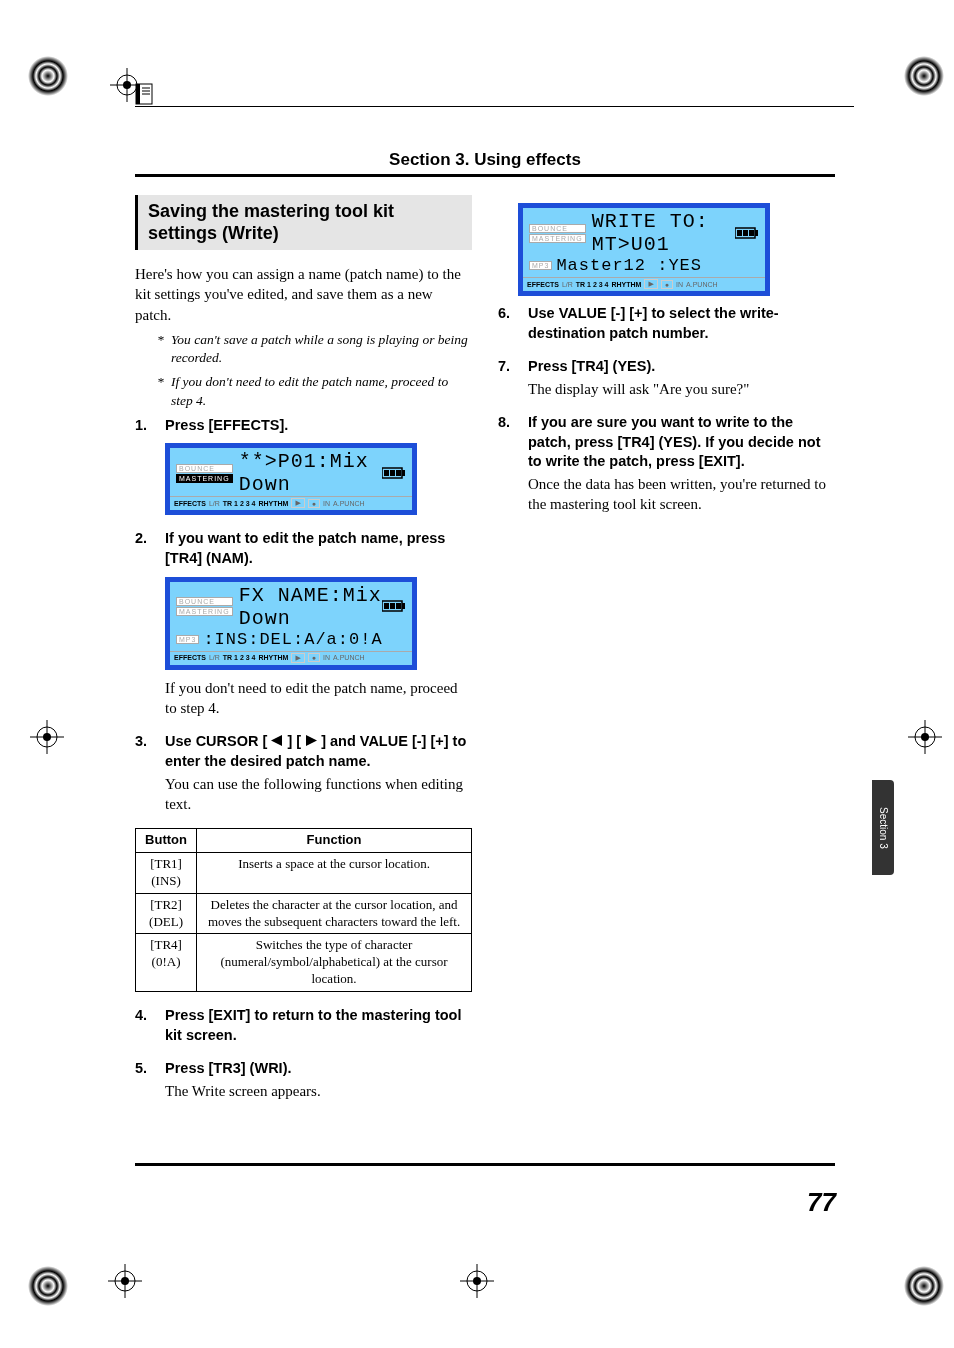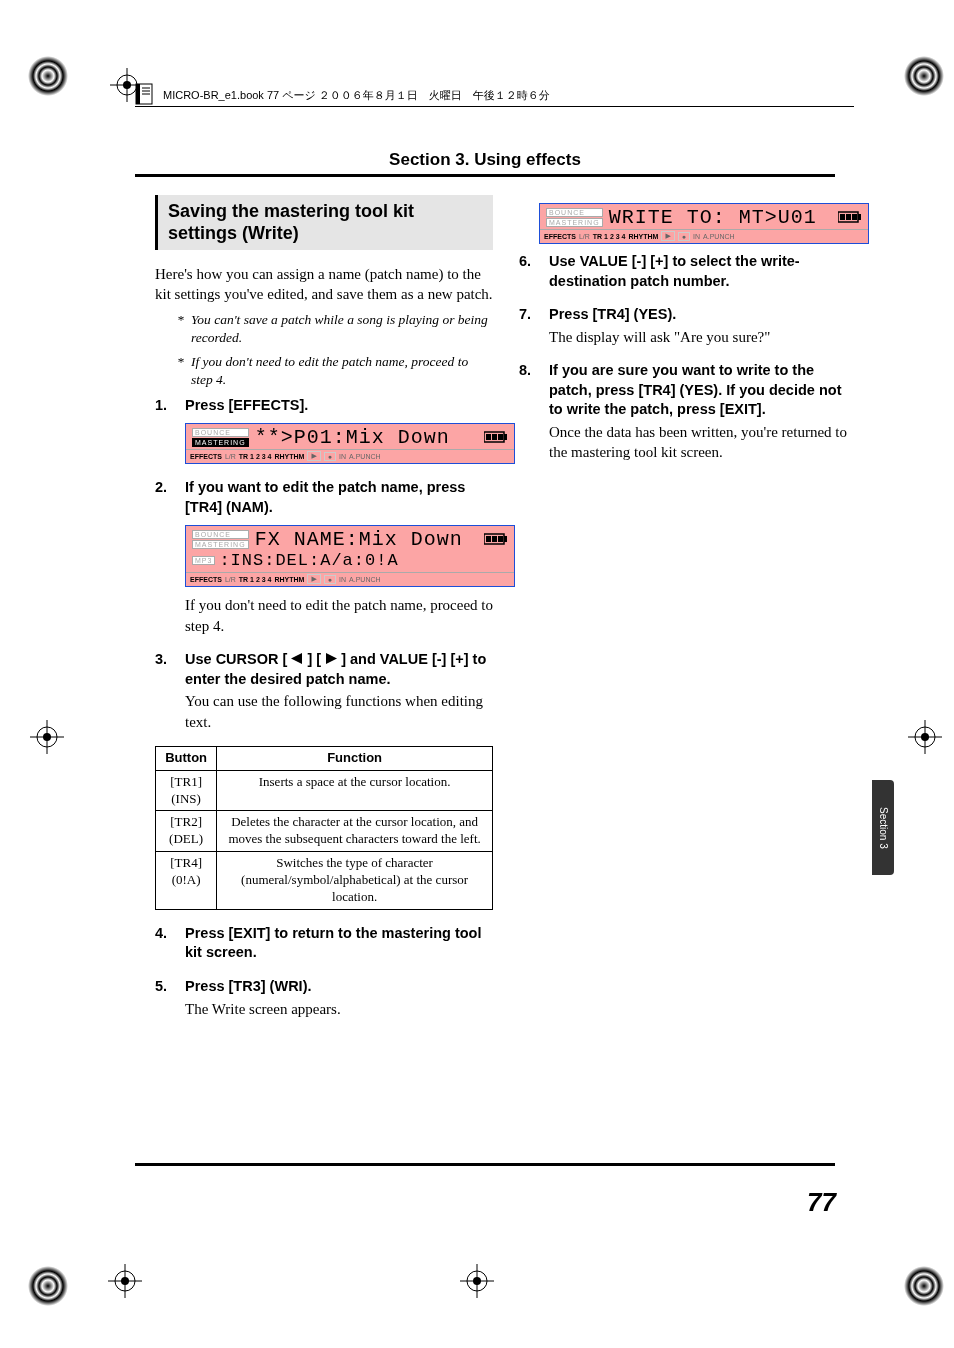--- a/index.html
+++ b/index.html
@@ -59,21 +59,20 @@
     margin-bottom: 4px;
   }
   .section-divider {
     border-top: 3px solid #000;
     margin-bottom: 18px;
   }
 
   .two-col {
     display: flex;
     gap: 26px;
-    margin-left: 20px;
   }
   .col { width: 338px; }
 
   .title-block {
     background: #e5e5e5;
     border-left: 3px solid #000;
     padding: 6px 8px 6px 10px;
     margin-bottom: 14px;
   }
   .title-block .title-text {
@@ -116,23 +115,23 @@
   }
   .step-num { width: 18px; flex-shrink: 0; }
   .step-body {
     margin-left: 30px;
     font-size: 15px;
     line-height: 1.35;
   }
 
   .lcd {
     margin: 8px 0 8px 30px;
-    width: 330px;
-    border: 1px solid #1d4ed8;
-    background: #fca5a5;
+    width: 252px;
+    border: 5px solid #1d4ed8;
+    background: #7dd3fc;
   }
   .lcd-line1 {
     font-family: "Courier New", monospace;
     font-size: 20px;
     letter-spacing: 1px;
     padding: 2px 6px 0 6px;
     display: flex;
     align-items: center;
   }
   .lcd-line2 {
@@ -306,21 +305,20 @@
 <div class="header-line">
   <span class="page-icon">
     <svg width="18" height="22" viewBox="0 0 18 22">
         <rect x="1" y="1" width="16" height="20" fill="#fff" stroke="#000"></rect>
         <rect x="1" y="1" width="4" height="20" fill="#000"></rect>
         <line x1="7" y1="5" x2="15" y2="5" stroke="#000"></line>
         <line x1="7" y1="8" x2="15" y2="8" stroke="#000"></line>
         <line x1="7" y1="11" x2="15" y2="11" stroke="#000"></line>
       </svg>
   </span>
-  <span>MICRO-BR_e1.book 77 ページ ２００６年８月１日　火曜日　午後１２時６分</span>
 </div>
 <div class="header-rule"></div>
 
 <div class="content">
   <div class="section-header">Section 3. Using effects</div>
   <div class="section-divider"></div>
 
   <div class="two-col">
 
     <div class="col">
@@ -482,20 +480,24 @@
           </span>
           <span>WRITE TO: MT&gt;U01</span>
           <span class="lcd-batt"><svg width="24" height="12" viewBox="0 0 24 12">
                 <rect x="0" y="1" width="20" height="10" fill="none" stroke="#000" stroke-width="1.5"></rect>
                 <rect x="20" y="3" width="3" height="6" fill="#000"></rect>
                 <rect x="2" y="3" width="5" height="6" fill="#000"></rect>
                 <rect x="8" y="3" width="5" height="6" fill="#000"></rect>
                 <rect x="14" y="3" width="5" height="6" fill="#000"></rect>
               </svg></span>
         </div>
+        <div class="lcd-line2">
+          <span class="lcd-badge light" style="margin-right:4px">MP3</span>
+          <span> Master12    :YES</span>
+        </div>
         <div class="lcd-bottom">
           <span class="dark">EFFECTS</span>
           <span>L/R</span>
           <span class="dark">TR 1 2 3 4</span>
           <span class="dark">RHYTHM</span>
           <span style="border:1px solid #ccc;padding:0 3px">▶</span>
           <span style="border:1px solid #ccc;padding:0 3px">●</span>
           <span>IN</span>
           <span>A.PUNCH</span>
         </div>

